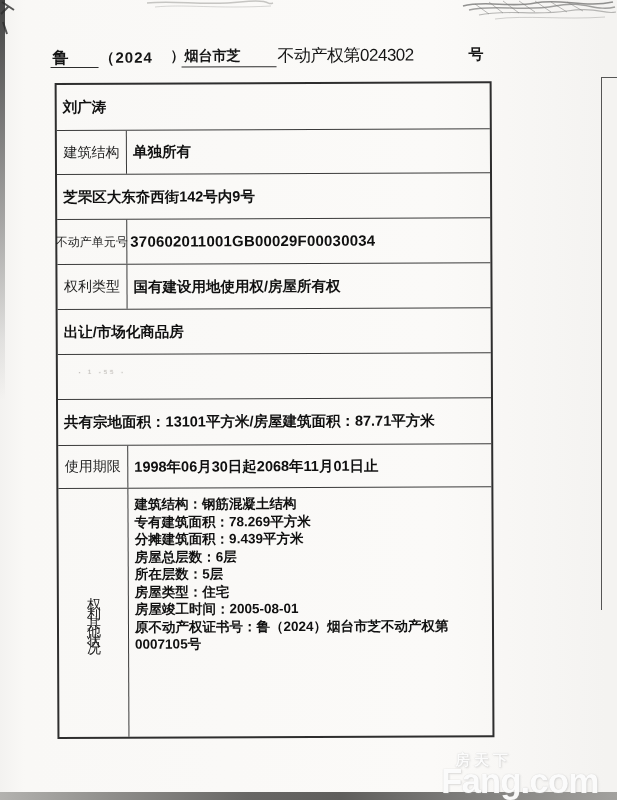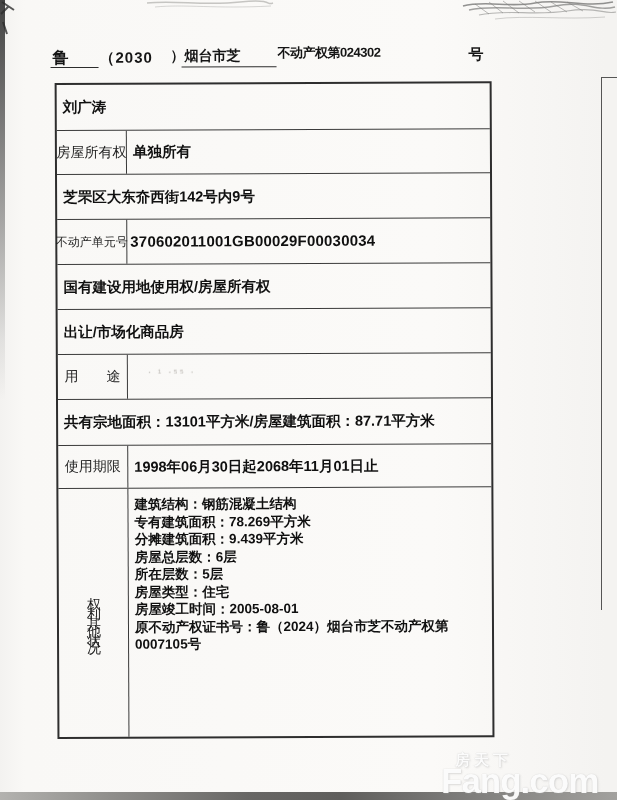--- a/index.html
+++ b/index.html
@@ -41,21 +41,21 @@
   .wm-en{font-size:35px;font-weight:800;letter-spacing:-1px;margin-top:-4px;}
 
   
   .header{position:absolute;left:0;top:44px;width:617px;height:30px;color:#151515;}
   .header span{position:absolute;white-space:nowrap;}
   .h-prefix{left:54px;top:3px;font-size:16px;font-weight:bold;}
   .h-ul1{left:52px;top:0;width:48px;height:22px;border-bottom:1.6px solid #2c2c2c;}
   .h-paren{left:101px;top:4px;font-size:15px;font-weight:600;letter-spacing:1px;}
   .h-city{left:172px;top:3px;font-size:14px;font-weight:bold;}
   .h-ul2{left:183px;top:0;width:95px;height:22px;border-bottom:1.6px solid #2c2c2c;}
-  .h-title{left:279px;top:0;font-size:13px;font-weight:bold;letter-spacing:-0.5px;}
+  .h-title{left:279px;top:0;font-size:17px;font-weight:normal;letter-spacing:-0.5px;}
   .h-suffix{left:470px;top:2px;font-size:15px;font-weight:bold;}
 
   
   .cert-table{
     position:absolute;left:56px;top:82px;width:437px;height:656px;
     border:2px solid #2e2e2e;display:grid;
     grid-template-rows:46px 44px 45px 45px 45px 45px 45px 46px 43px 1fr;
     background:transparent;box-sizing:border-box;
   }
   .row{display:flex;border-bottom:1.5px solid #3a3a3a;min-height:0;}
@@ -89,57 +89,57 @@
 </style>
 </head>
 <body>
 
 <div class="photo">
   <div class="page">
 
     <div class="header">
       <span class="h-prefix">鲁</span>
       <span class="h-ul1"></span>
-      <span class="h-paren">（2030</span>
+      <span class="h-paren">（2024</span>
       <span class="h-city">）烟台市芝</span>
       <span class="h-ul2"></span>
       <span class="h-title">不动产权第024302</span>
       <span class="h-suffix">号</span>
     </div>
 
     <div class="cert-table">
 
       <div class="row">
         <div class="cell-value">刘广涛</div>
       </div>
 
       <div class="row">
-        <div class="cell-label">房屋所有权</div>
+        <div class="cell-label">建筑结构</div>
         <div class="cell-value">单独所有</div>
       </div>
 
       <div class="row">
         <div class="cell-value">芝罘区大东夼西街142号内9号</div>
       </div>
 
       <div class="row">
         <div class="cell-label small">不动产单元号</div>
         <div class="cell-value unit-no">370602011001GB00029F00030034</div>
       </div>
 
       <div class="row">
+        <div class="cell-label">权利类型</div>
         <div class="cell-value">国有建设用地使用权/房屋所有权</div>
       </div>
 
       <div class="row">
         <div class="cell-value">出让/市场化商品房</div>
       </div>
 
       <div class="row">
-        <div class="cell-label">用　　途</div>
         <div class="cell-value">
             <span class="faint-marks">· ¹ ·⁵⁵ ·</span>
           </div>
       </div>
 
       <div class="row">
         <div class="cell-value">共有宗地面积：13101平方米/房屋建筑面积：87.71平方米</div>
       </div>
 
       <div class="row">

